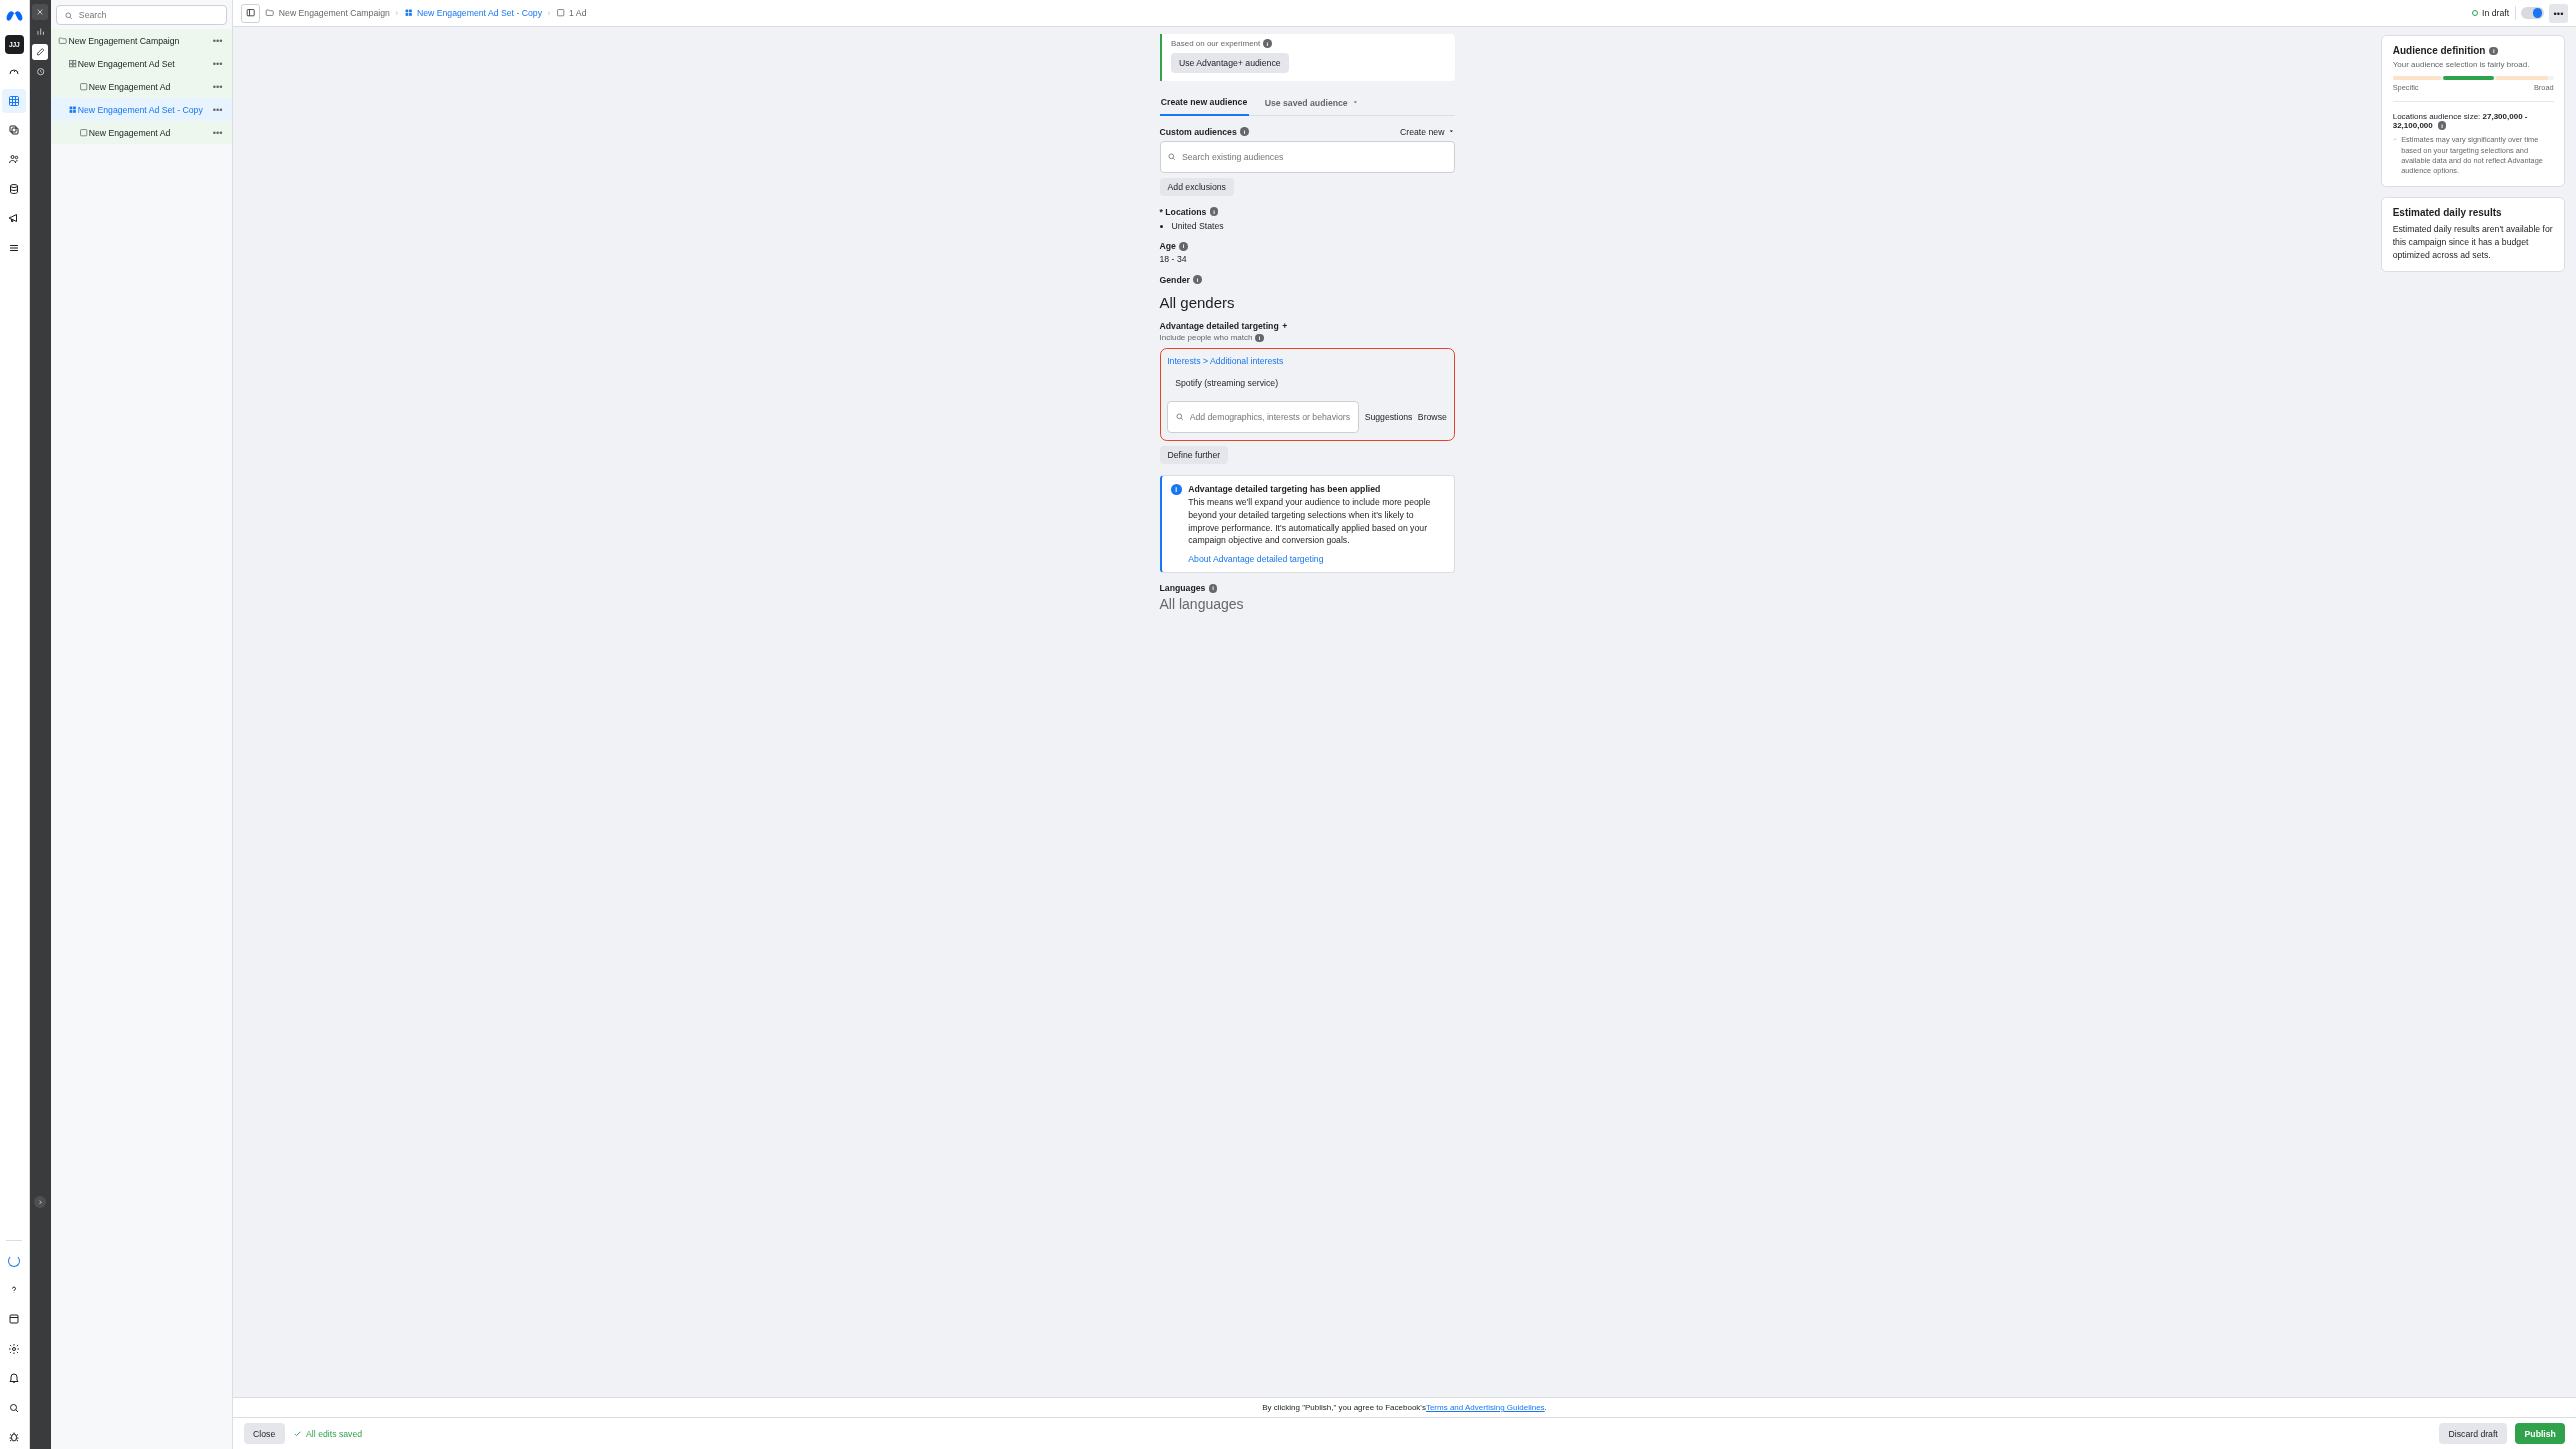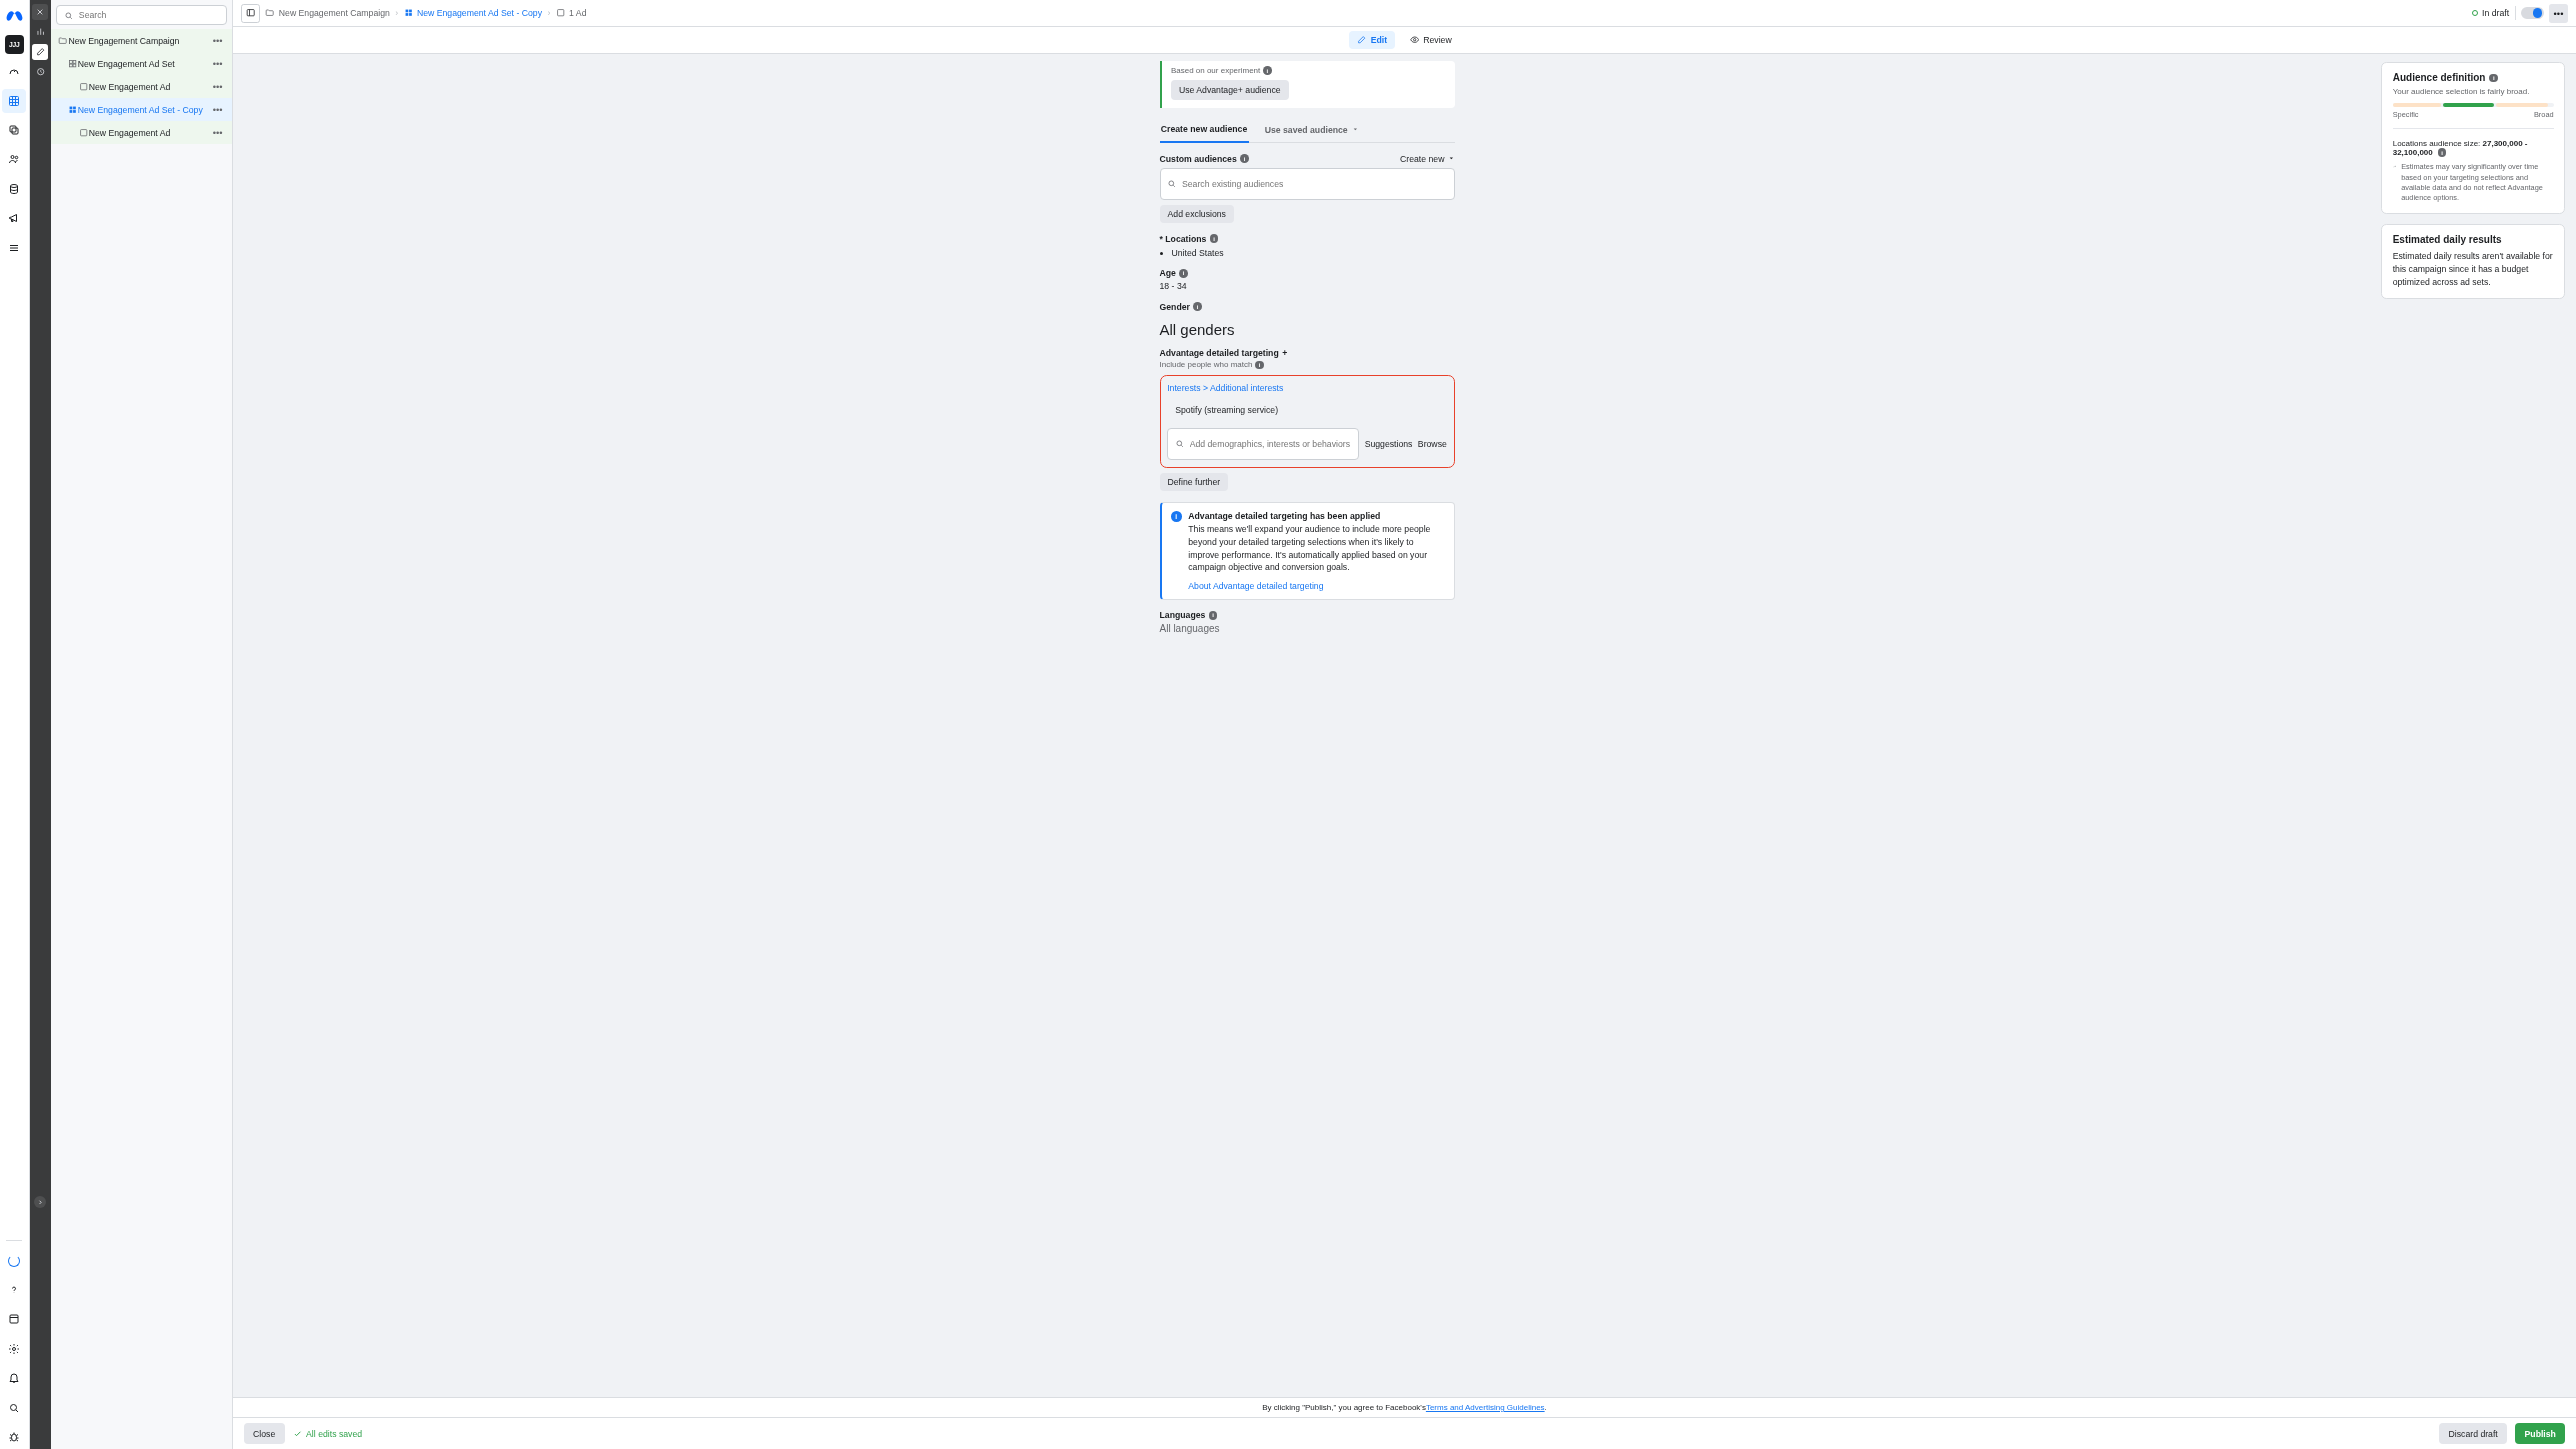--- a/index.html
+++ b/index.html
@@ -353,35 +353,20 @@
           <span class="dot"></span>
           <span>In draft</span>
         </div>
       <div class="vline"></div>
       <div class="toggle">
           <div class="knob"></div>
         </div>
       <div class="more-btn">•••</div>
     </div>
 
-    <div class="tabs">
-      <div class="tab active">
-          <svg width="9.4" height="9.4" viewBox="0 0 24 24">
-            <path fill="none" stroke="currentColor" stroke-width="2" d="M4 20h4L20 8l-4-4L4 16v4z"></path>
-          </svg>
-          <span>Edit</span>
-        </div>
-      <div class="tab">
-          <svg width="9.4" height="9.4" viewBox="0 0 24 24">
-            <path fill="none" stroke="currentColor" stroke-width="2" d="M2 12s3-7 10-7 10 7 10 7-3 7-10 7S2 12 2 12z"></path>
-            <circle cx="12" cy="12" r="3" fill="none" stroke="currentColor" stroke-width="2"></circle>
-          </svg>
-          <span>Review</span>
-        </div>
-    </div>
 
     <div class="stage">
       <div class="editor-wrap">
           <div class="editor">
         <div class="hintblock">
           <div class="hint-under">
                 <span>Based on our experiment</span>
                 <span class="s-help">i</span>
               </div>
           <div class="btn-grey">Use Advantage+ audience</div>
@@ -481,21 +466,21 @@
             <div class="info-body">This means we'll expand your audience to include more people beyond your detailed targeting selections when it's likely to improve performance. It's automatically applied based on your campaign objective and conversion goals.</div>
             <span class="info-link">About Advantage detailed targeting</span>
           </div>
         </div>
 
         <div class="sect">
           <div class="s-title">
                 <span>Languages</span>
                 <span class="s-help">i</span>
               </div>
-          <div style="font-size:10px;margin-top:2.7px;color:#65676b">All languages</div>
+          <div style="font-size:14px;margin-top:2.7px;color:#65676b">All languages</div>
         </div>
       </div>
         </div>
 
       <div class="side">
         <div class="card-lite audcard">
           <div class="aud-title">
               <span>Audience definition</span>
               <span class="s-help">i</span>
             </div>

